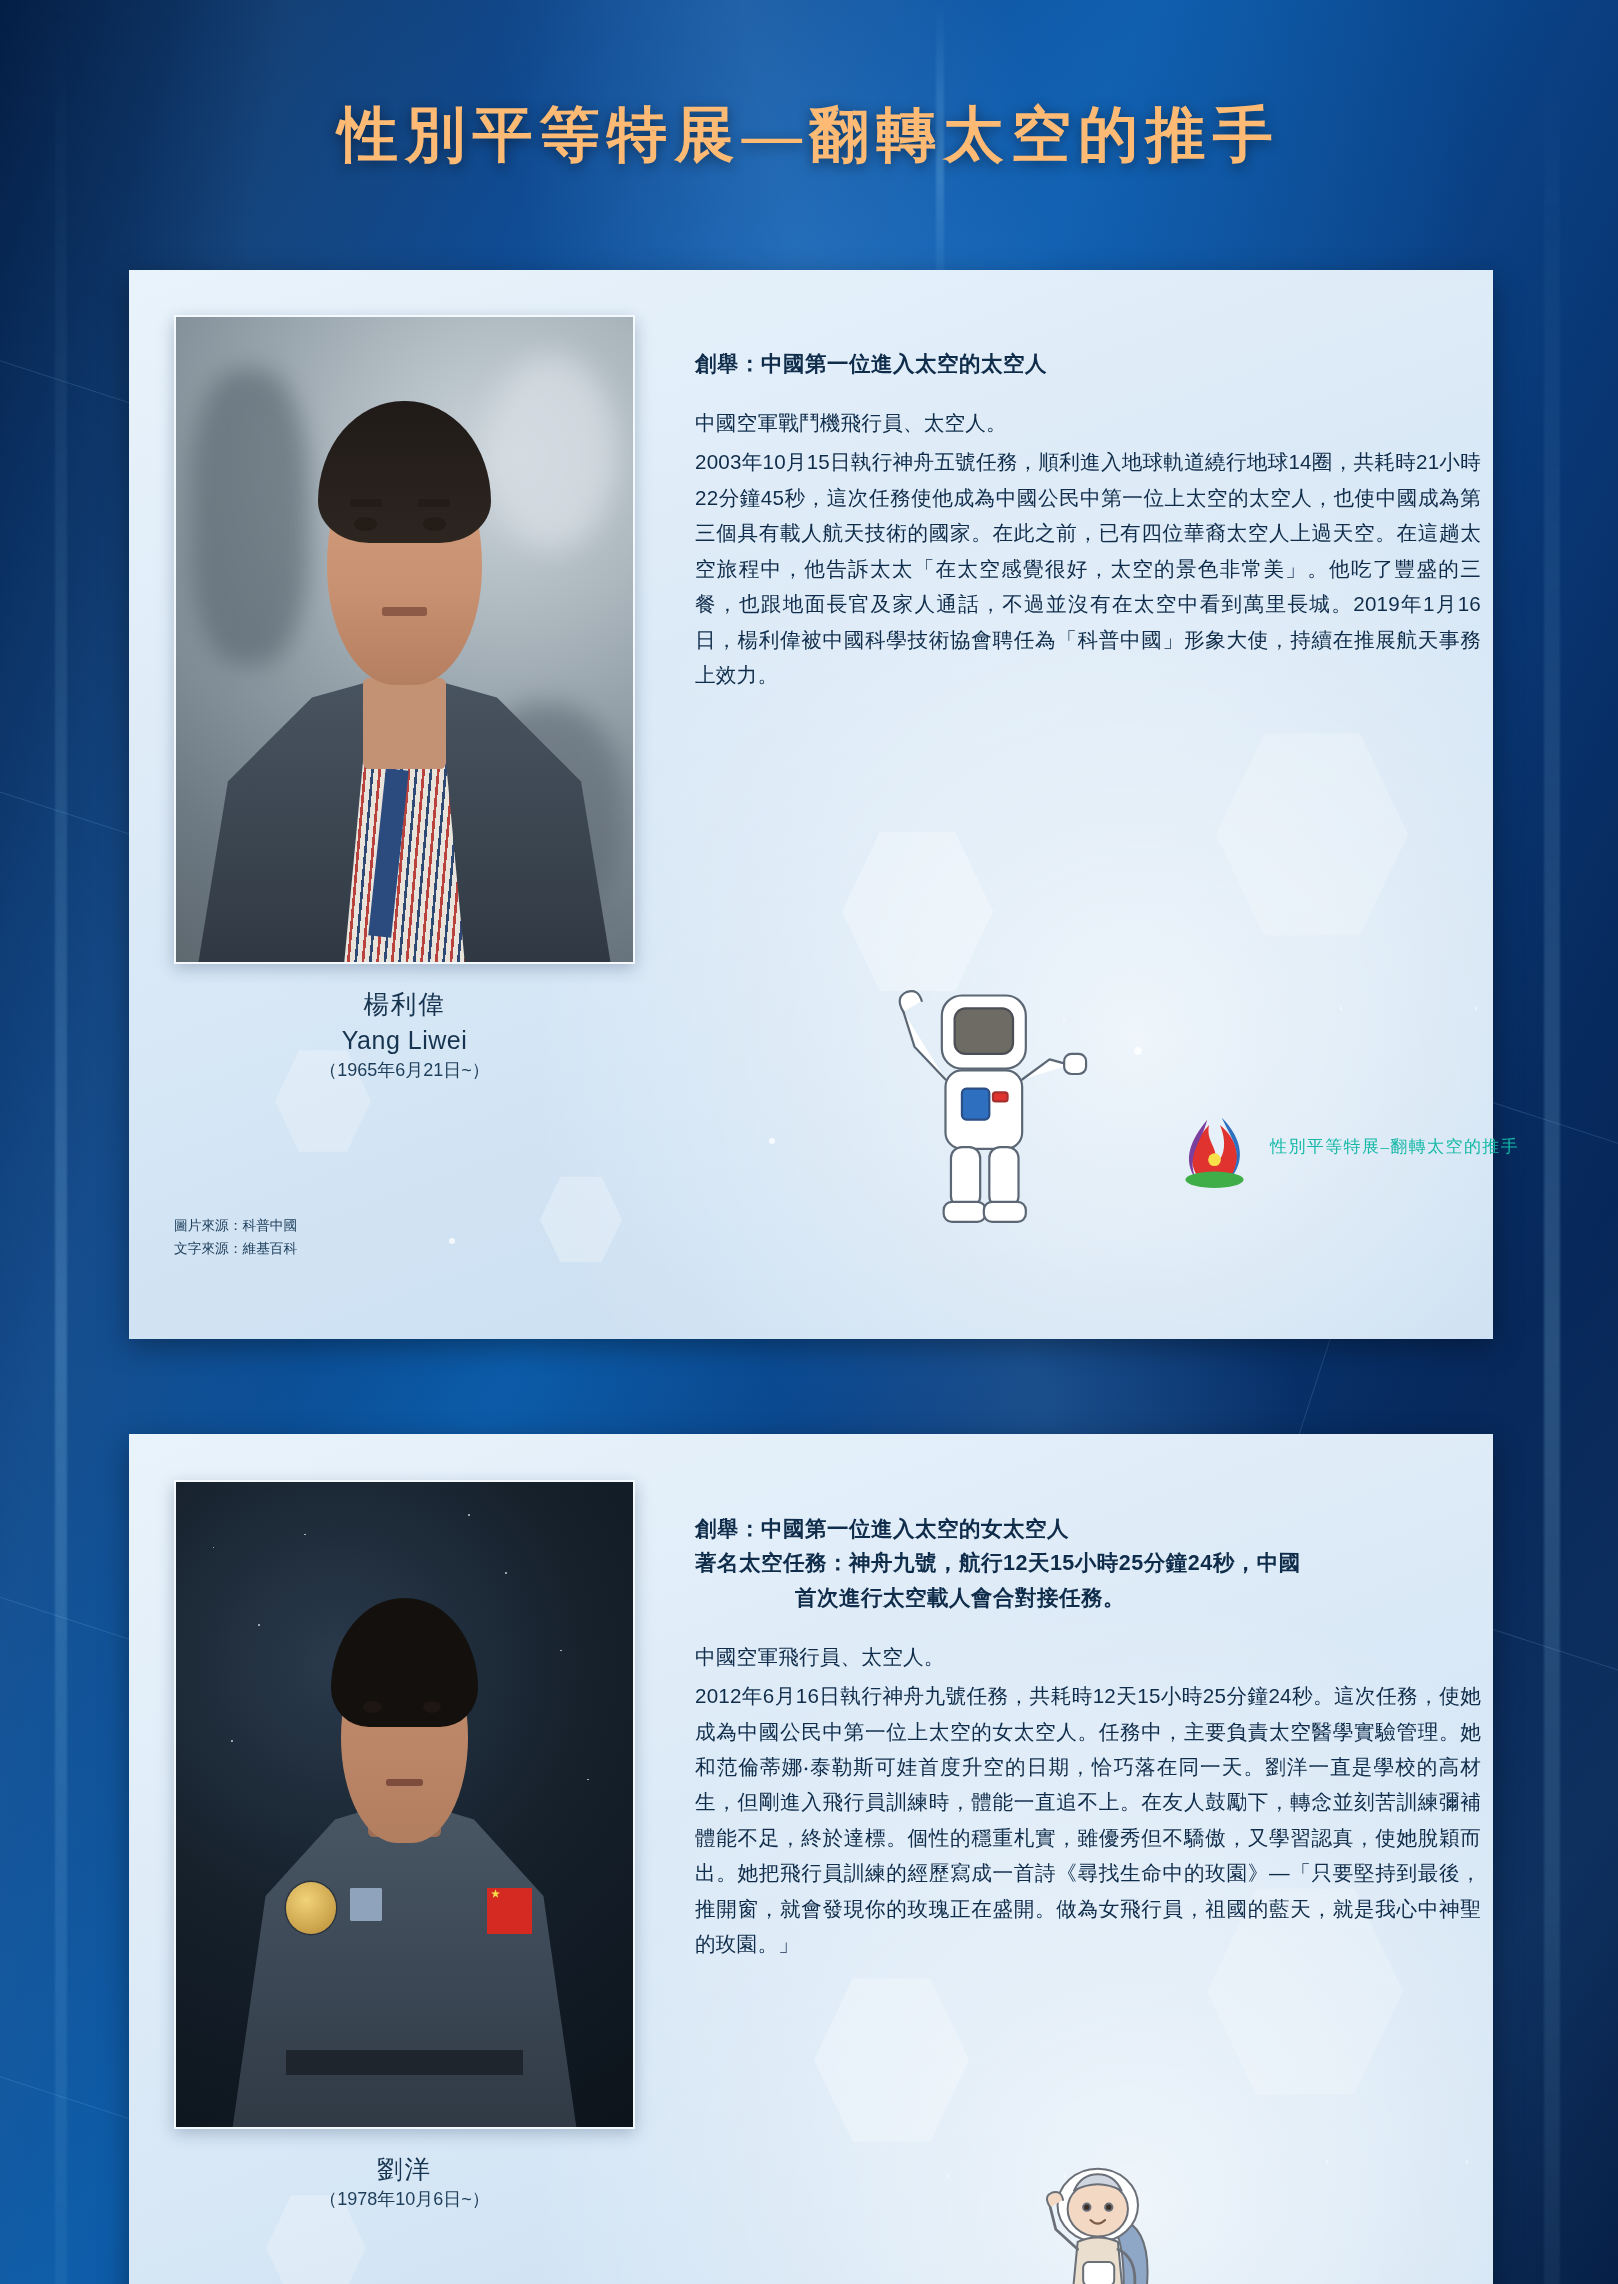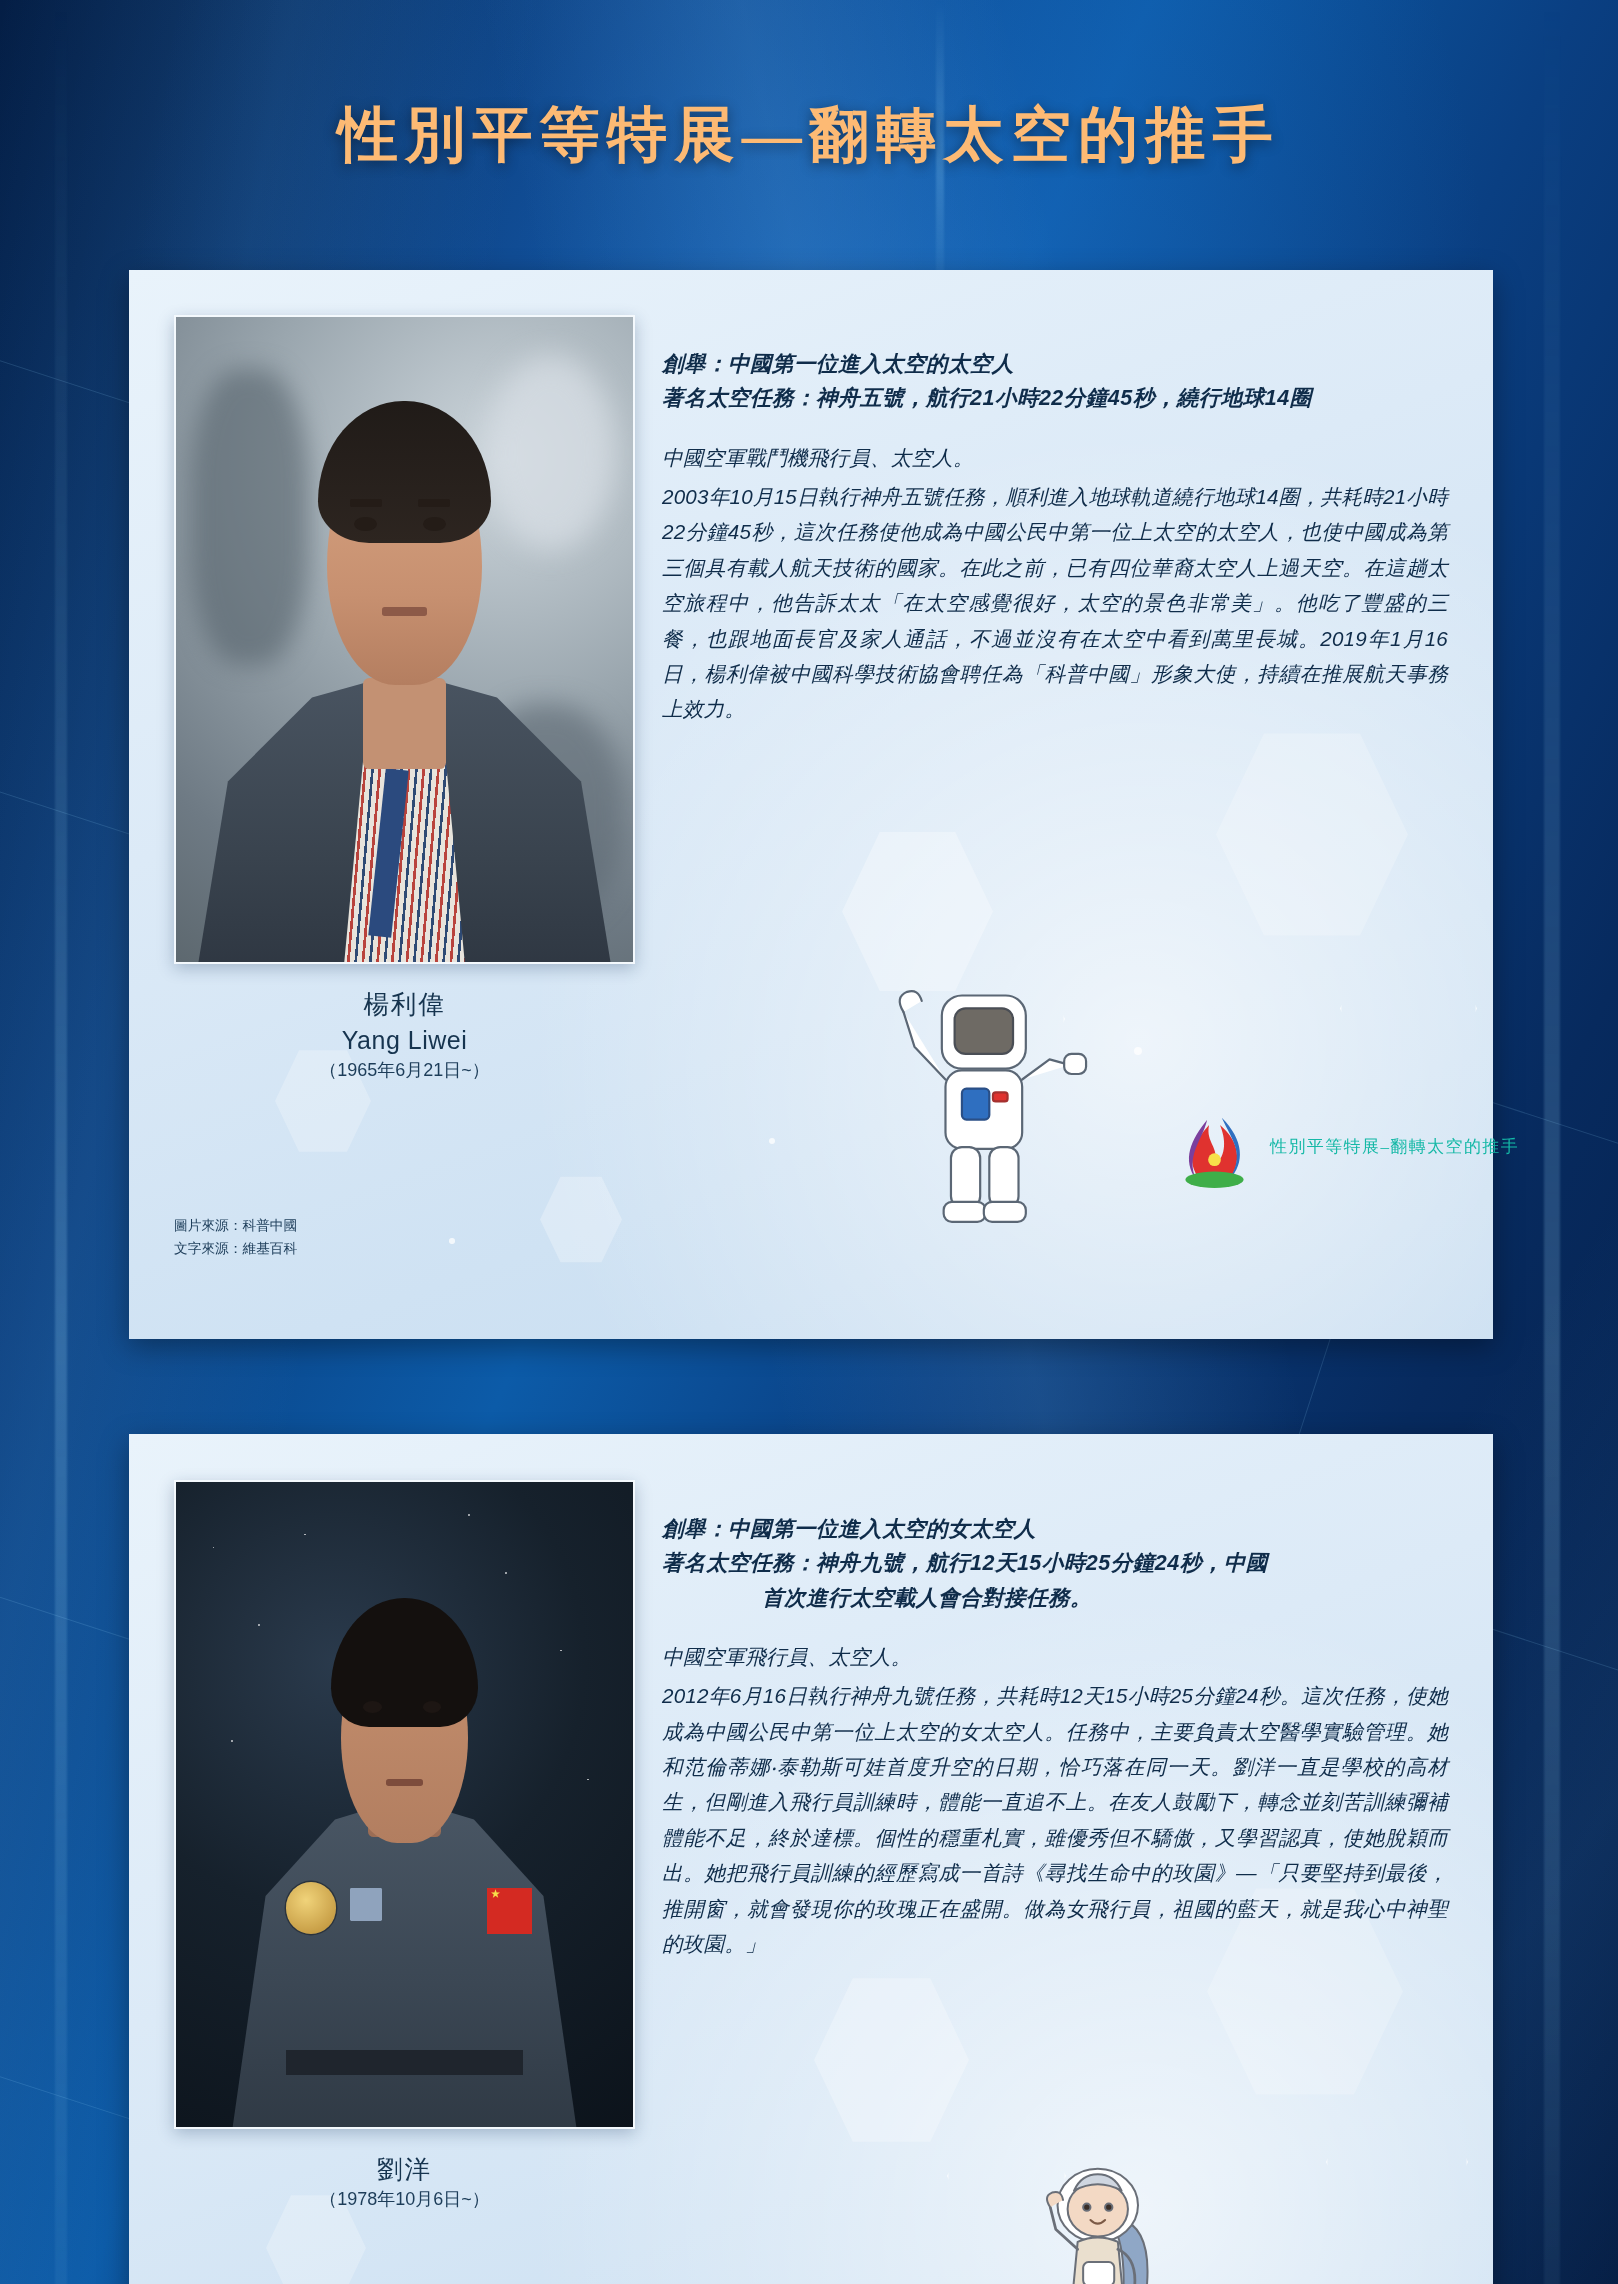--- a/index.html
+++ b/index.html
@@ -177,24 +177,23 @@
   }
   #name-1 { left: 174px; top: 987px; }
   #name-2 { left: 174px; top: 2152px; }
   .name-zh { font-size: 25.6px; font-weight: 400; letter-spacing: 1.8px; line-height: 1.35; }
   .name-en { font-size: 25px; font-weight: 400; letter-spacing: 0.5px; line-height: 1.4; margin-top: 1.8px; }
   .name-dates { font-size: 18px; margin-top: 0; color: #1d3d59; }
 
   
   .textcol {
     position: absolute;
-    left: 662px;
+    left: 695px;
     width: 786px;
     color: #0f2c4a;
-    font-style: italic;
   }
   #text-1 { top: 347px; }
   #text-2 { top: 1512px; }
   .lead { font-size: 21.5px; line-height: 1.6; font-weight: 700; letter-spacing: 0.5px; }
   .lead .indent { display: block; padding-left: 100px; }
   .body {
     margin-top: 24px;
     font-size: 20.6px;
     line-height: 1.72;
     letter-spacing: 0.2px;
@@ -275,21 +274,20 @@
   <div class="ph1-brow l"></div>
   <div class="ph1-brow r"></div>
   <div class="ph1-eye l"></div>
   <div class="ph1-eye r"></div>
   <div class="ph1-mouth"></div>
 </figure>
 
 <div class="textcol" id="text-1">
   <div class="lead">
     <span>創舉：中國第一位進入太空的太空人</span><br>
-    <span>著名太空任務：神舟五號，航行21小時22分鐘45秒，繞行地球14圈</span>
   </div>
   <div class="body">
     <p>中國空軍戰鬥機飛行員、太空人。</p>
     <p>2003年10月15日執行神舟五號任務，順利進入地球軌道繞行地球14圈，共耗時21小時22分鐘45秒，這次任務使他成為中國公民中第一位上太空的太空人，也使中國成為第三個具有載人航天技術的國家。在此之前，已有四位華裔太空人上過天空。在這趟太空旅程中，他告訴太太「在太空感覺很好，太空的景色非常美」。他吃了豐盛的三餐，也跟地面長官及家人通話，不過並沒有在太空中看到萬里長城。2019年1月16日，楊利偉被中國科學技術協會聘任為「科普中國」形象大使，持續在推展航天事務上效力。</p>
   </div>
 </div>
 
 <div class="nameblock" id="name-1">
   <div class="name-zh">楊利偉</div>
   <div class="name-en">Yang Liwei</div>

